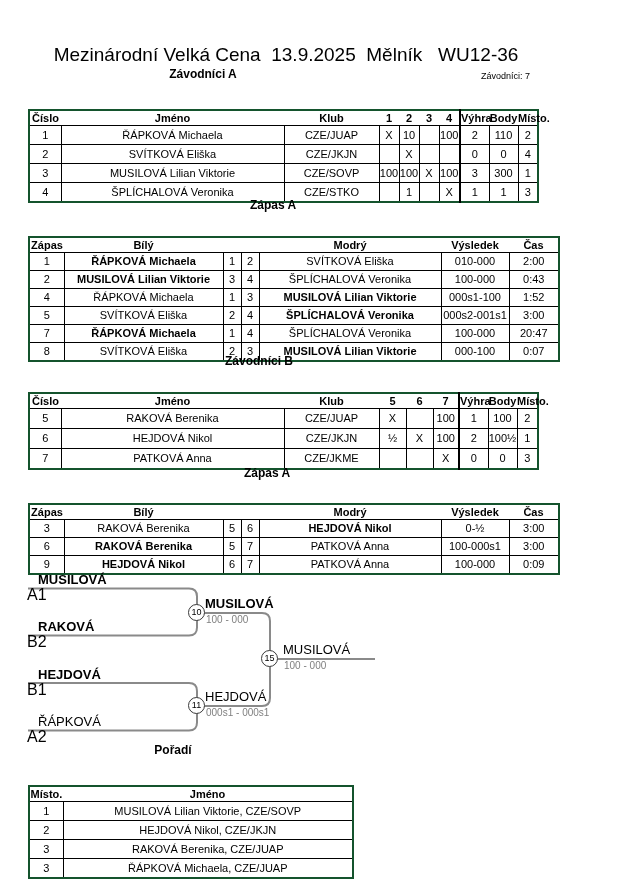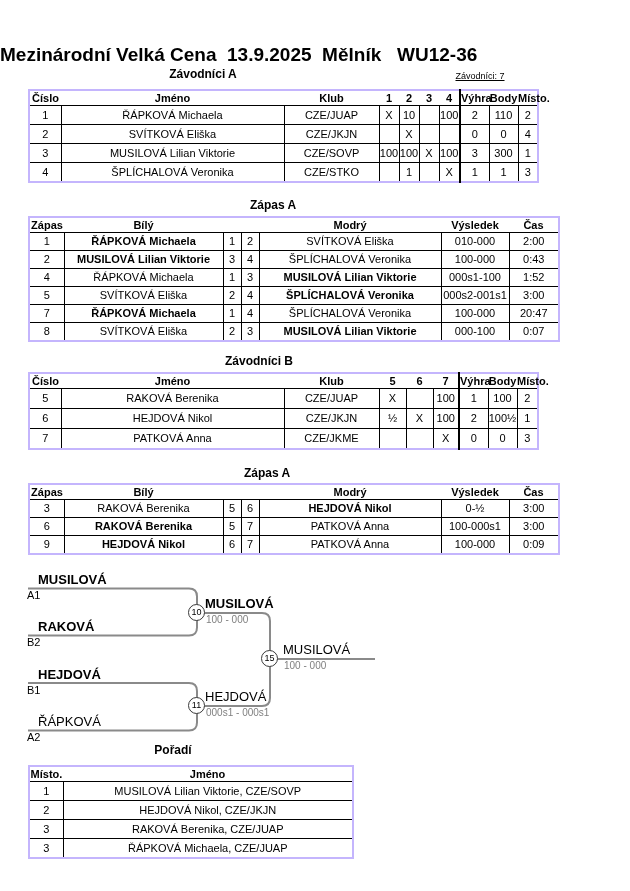--- a/index.html
+++ b/index.html
@@ -4,53 +4,53 @@
 <style>
   html,body { margin:0; padding:0; }
   body {
     width:630px; height:891px; position:relative;
     background:#ffffff; color:#000;
     font-family:"Liberation Sans", sans-serif;
     overflow:hidden;
   }
   .page-title {
     position:absolute; top:44px; left:0; width:524px;
-    font-size:19px; font-weight:bold; text-align:left; white-space:pre;
+    font-size:19px; font-weight:normal; text-align:center; white-space:pre;padding-left:24px;
   }
   .heading {
     position:absolute; font-size:12px; font-weight:bold; text-align:center; white-space:nowrap;
   }
   .count-label {
     position:absolute; top:71px; left:430px; width:100px;
-    font-size:9px; text-align:center;text-decoration:underline;
+    font-size:9px; text-align:right;
   }
   table.grid {
     position:absolute; border-collapse:collapse; table-layout:fixed;
-    border:2px solid #c4b5fd; background:#fff;
+    border:2px solid #14532d; background:#fff;margin-top:20px;
   }
   table.grid th {
     border:none; border-bottom:1px solid #000;
     font-size:11px; font-weight:bold; text-align:center;
     padding:0; height:14px; line-height:14px; white-space:nowrap; overflow:visible;
   }
   table.grid td {
     border:1px solid #000; font-size:11px; padding:0;
     white-space:nowrap; overflow:hidden; vertical-align:middle;
   }
   .tA td, .tP td { height:18px; line-height:18px; }
   .tB td { height:19px; line-height:19px; }
   .tZ td { height:17px; line-height:17px; }
   td.c { text-align:center; }
   td.l { text-align:center; padding-left:4px; }
   .thick-l { border-left:2px solid #000 !important; }
   
   .bracket { position:absolute; left:0; top:565px; width:630px; height:200px; }
   .bracket svg { position:absolute; left:0; top:0; }
   .bk-name { position:absolute; font-size:13px; line-height:14px; white-space:nowrap; }
-  .bk-code { position:absolute; font-size:11px; line-height:12px; white-space:nowrap; }
+  .bk-code { position:absolute; font-size:16px; line-height:12px; white-space:nowrap; }
   .bk-score { position:absolute; font-size:10px; line-height:9px; color:#808080; white-space:nowrap; }
   .mcircle {
     position:absolute; width:15px; height:15px; border:1px solid #3a3a3a; border-radius:50%;
     background:#fff; font-size:9px; line-height:15px; text-align:center; font-weight:normal;
   }
 </style>
 </head>
 <body>
 
 <div class="page-title">Mezinárodní Velká Cena  13.9.2025  Mělník   WU12-36</div>

